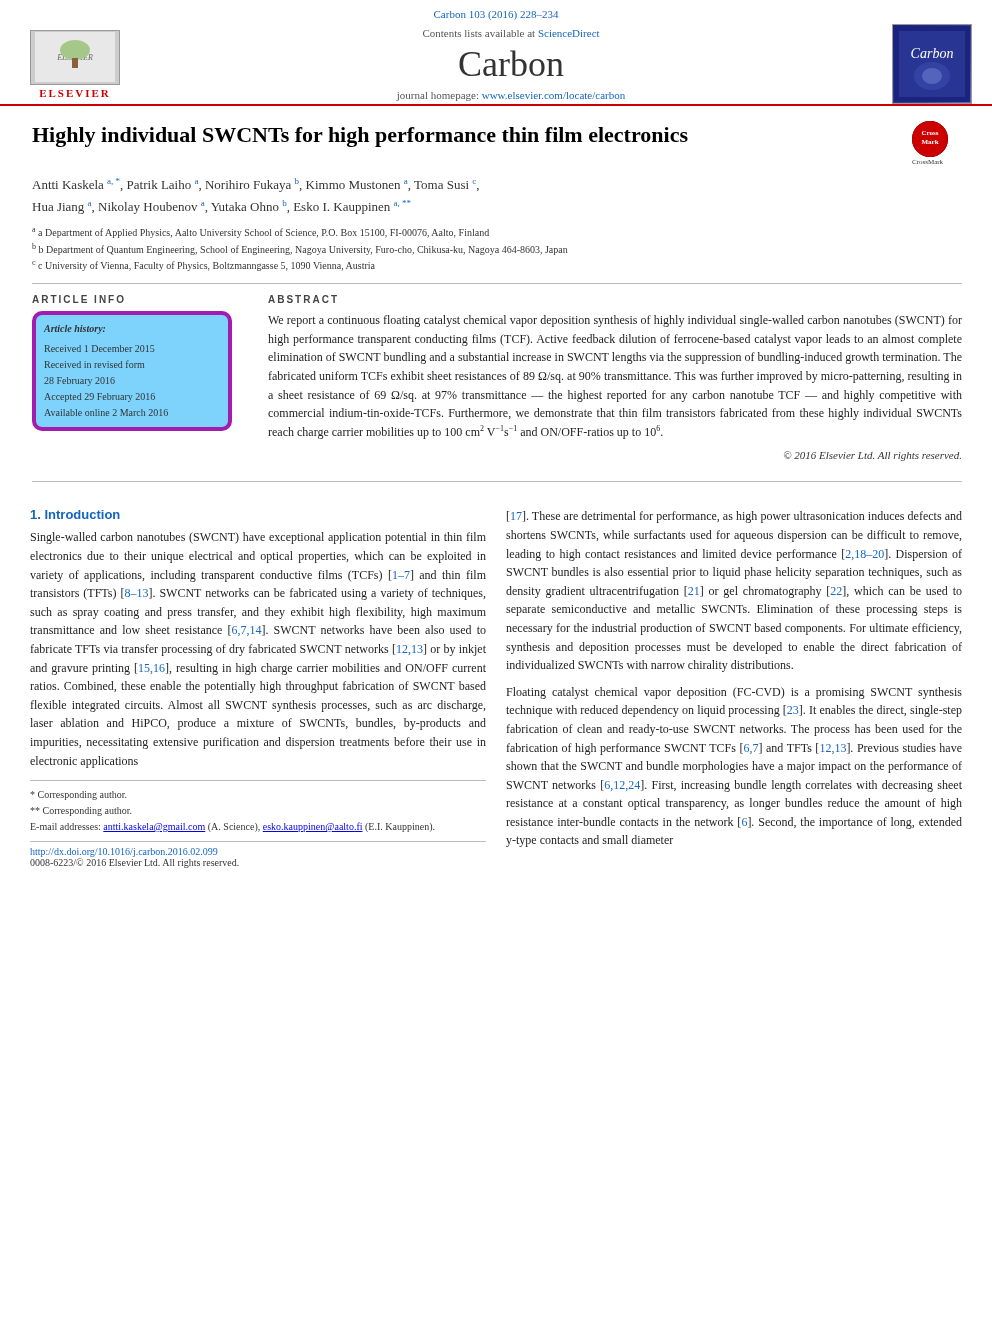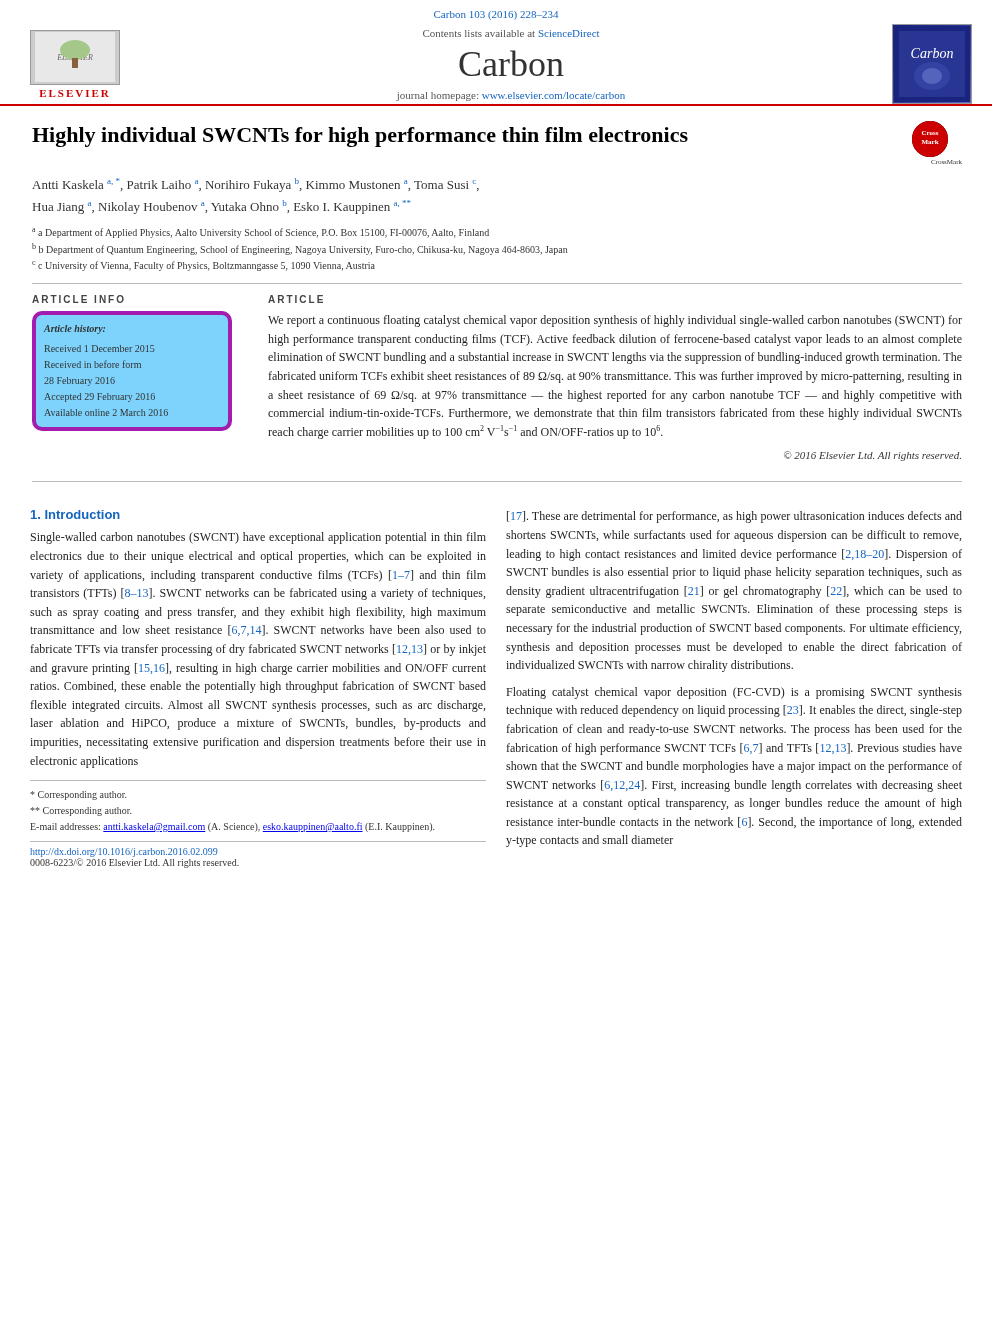--- a/index.html
+++ b/index.html
@@ -246,21 +246,21 @@
       align-items: center;
       justify-content: center;
       color: #fff;
       font-size: 8px;
       font-weight: bold;
       text-align: center;
       line-height: 1.1;
     }
     .crossmark-label {
       font-size: 7px;
-      text-align: right;
+      text-align: left;
       margin-top: 1px;
       color: #333;
     }
   </style>
 </head>
 <body>
 
 <div class="page">
 
   <div class="header">
@@ -335,29 +335,29 @@
 
     <hr class="divider">
 
     <div class="two-col">
 
       <div class="article-info-col">
         <div class="section-heading">ARTICLE INFO</div>
         <div class="article-history">
           <div class="history-title">Article history:</div>
           <div>Received 1 December 2015</div>
-          <div>Received in before form</div>
+          <div>Received in revised form</div>
           <div>28 February 2016</div>
           <div>Accepted 29 February 2016</div>
           <div>Available online 2 March 2016</div>
         </div>
       </div>
 
       <div class="abstract-col">
-        <div class="section-heading">ARTICLE</div>
+        <div class="section-heading">ABSTRACT</div>
         <div class="abstract-text">
           We report a continuous floating catalyst chemical vapor deposition synthesis of highly individual single-walled carbon nanotubes (SWCNT) for high performance transparent conducting films (TCF). Active feedback dilution of ferrocene-based catalyst vapor leads to an almost complete elimination of SWCNT bundling and a substantial increase in SWCNT lengths via the suppression of bundling-induced growth termination. The fabricated uniform TCFs exhibit sheet resistances of 89 Ω/sq. at 90% transmittance. This was further improved by micro-patterning, resulting in a sheet resistance of 69 Ω/sq. at 97% transmittance — the highest reported for any carbon nanotube TCF — and highly competitive with commercial indium-tin-oxide-TCFs. Furthermore, we demonstrate that thin film transistors fabricated from these highly individual SWCNTs reach charge carrier mobilities up to 100 cm<sup>2</sup> V<sup>−1</sup>s<sup>−1</sup> and ON/OFF-ratios up to 10<sup>6</sup>.
         </div>
         <div class="copyright">© 2016 Elsevier Ltd. All rights reserved.</div>
       </div>
 
     </div>
 
     <hr class="divider">
   </div>

